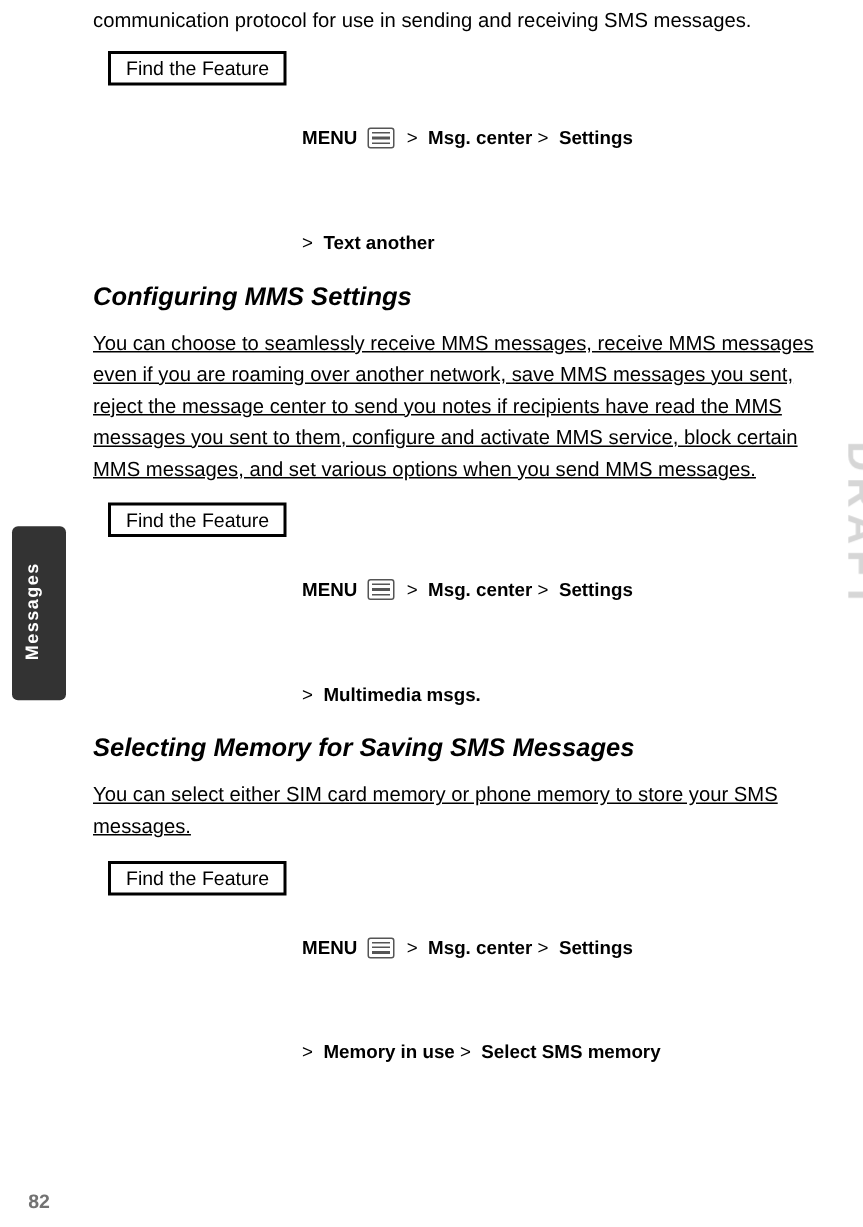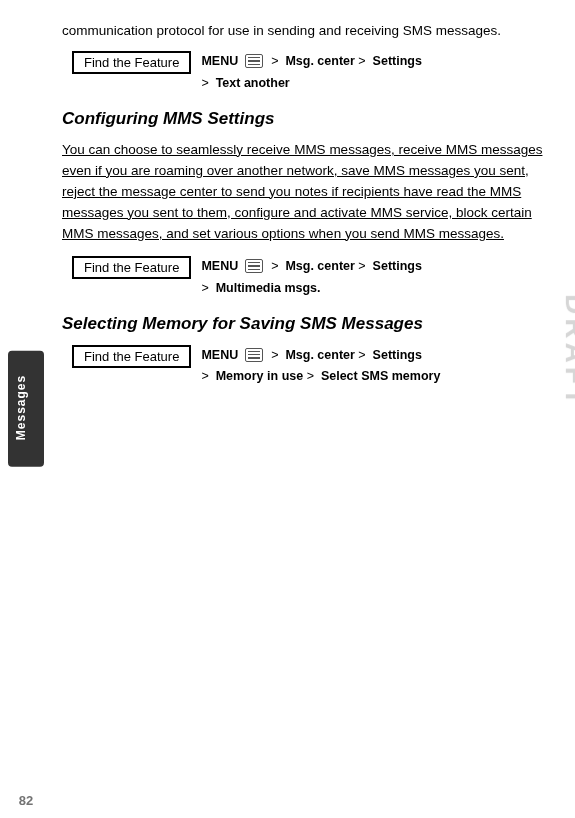--- a/index.html
+++ b/index.html
@@ -71,21 +71,21 @@
       flex: 1;
       padding: 0 16px 20px 10px;
       padding-top: 0;
     }
 
     
     .intro-text {
       font-size: 13.5px;
       line-height: 1.5;
       margin-bottom: 10px;
-      padding-top: 21px;
+      padding-top: 4px;
     }
 
     
     .find-feature-box {
       border: 2px solid #000000;
       display: inline-block;
       padding: 2px 10px;
       margin-bottom: 6px;
       font-size: 13px;
       font-weight: normal;
@@ -166,20 +166,21 @@
       font-weight: bold;
       color: rgba(180, 180, 180, 0.55);
       letter-spacing: 4px;
       pointer-events: none;
       z-index: 10;
     }
 
     .menu-path-line {
       font-size: 12.5px;
       line-height: 1.7;
+      margin-top: 48px;
     }
 
   </style>
 </head>
 <body>
 
 <div class="page-wrapper">
 
   <div class="sidebar">
     <div class="sidebar-tab">
@@ -233,20 +234,21 @@
           </span>
           &gt;&nbsp; <strong>Msg. center</strong> &gt;&nbsp; <strong>Settings</strong>
         </div>
         <div class="menu-path-line">
           &gt;&nbsp; <strong>Multimedia msgs.</strong>
         </div>
       </div>
     </div>
 
     <h2 class="section-heading">Selecting Memory for Saving SMS Messages</h2>
+    <p class="body-text">You can select either SIM card memory or phone memory to store your SMS messages.</p>
 
     <div class="find-feature-section">
       <div class="find-feature-left">
         <div class="find-feature-box">Find the Feature</div>
       </div>
       <div class="find-feature-right">
         <div class="menu-path-line">
           <strong>MENU</strong>
           <span class="menu-icon">
             <span class="menu-icon-inner">

